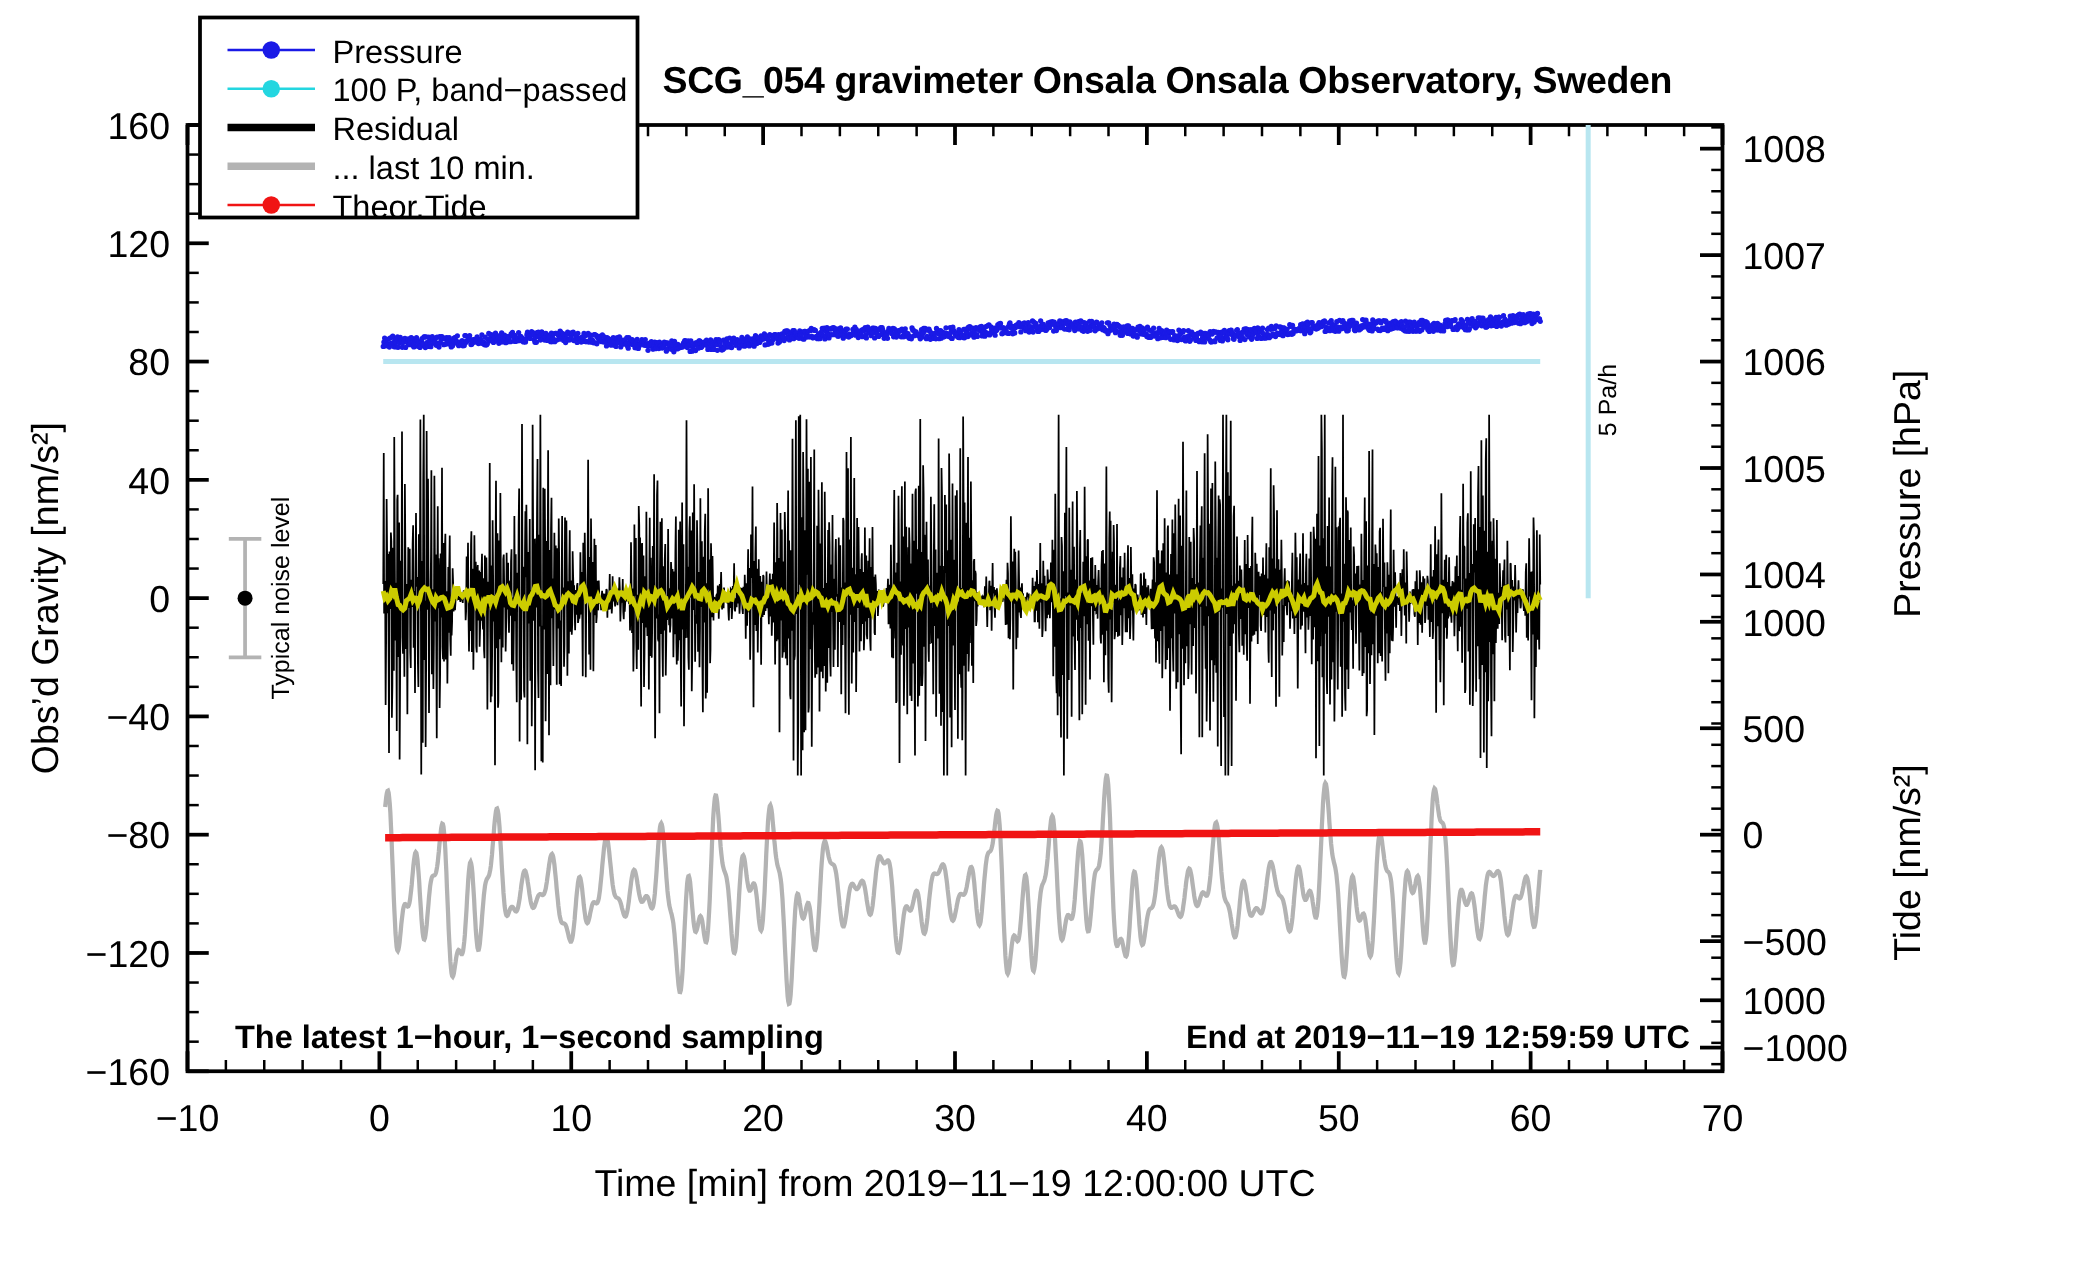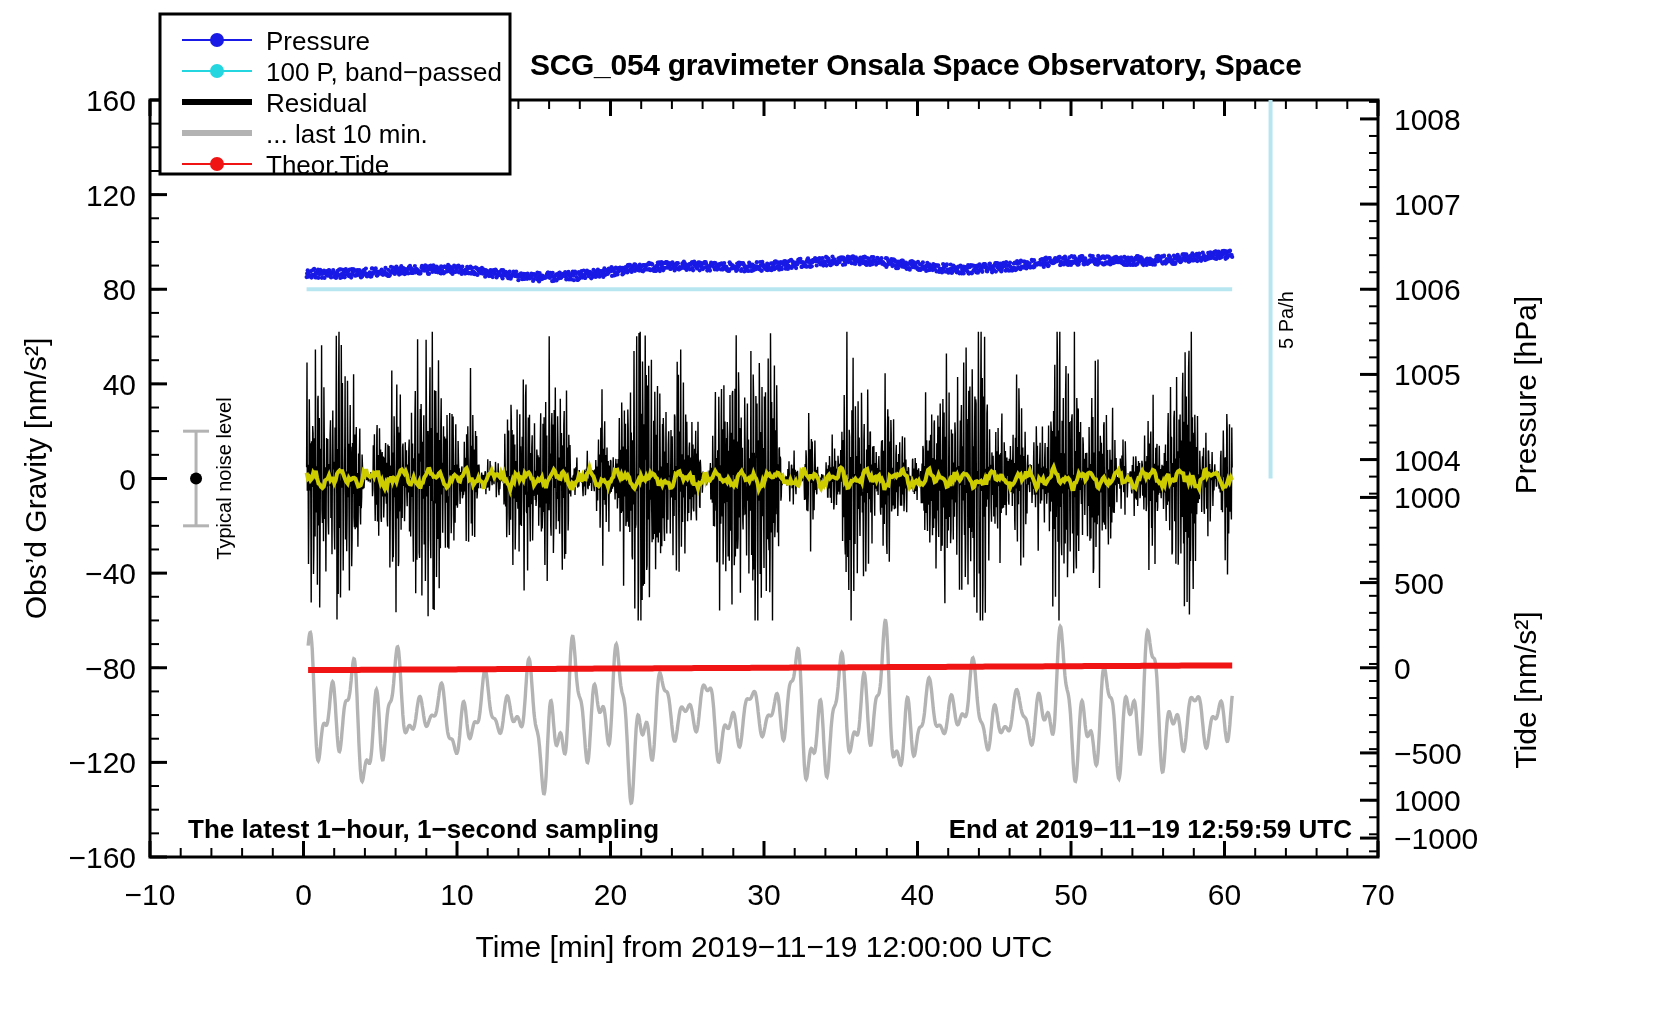--- a/index.html
+++ b/index.html
@@ -1979,15 +1979,15 @@
       <line x1="182" y1="102" x2="252" y2="102" stroke="#000000" stroke-width="6"></line>
       <text x="266" y="112" class="legendtext" text-anchor="start">Residual</text>
       <line x1="182" y1="133" x2="252" y2="133" stroke="#b3b3b3" stroke-width="6"></line>
       <text x="266" y="143" class="legendtext" text-anchor="start">... last 10 min.</text>
       <line x1="182" y1="164" x2="252" y2="164" stroke="#f01414" stroke-width="2"></line>
       <circle cx="217" cy="164" r="7" fill="#f01414"></circle>
       <text x="266" y="174" class="legendtext" text-anchor="start">Theor.Tide</text>
     </svg>
 
   <div style="position:absolute;left:530px;top:48px;">
-    <span class="titletext">SCG_054 gravimeter Onsala Space Observatory, Space</span>
+    <span class="titletext">SCG_054 gravimeter Onsala Onsala Observatory, Sweden</span>
   </div>
 </div>
 
 </body></html>

